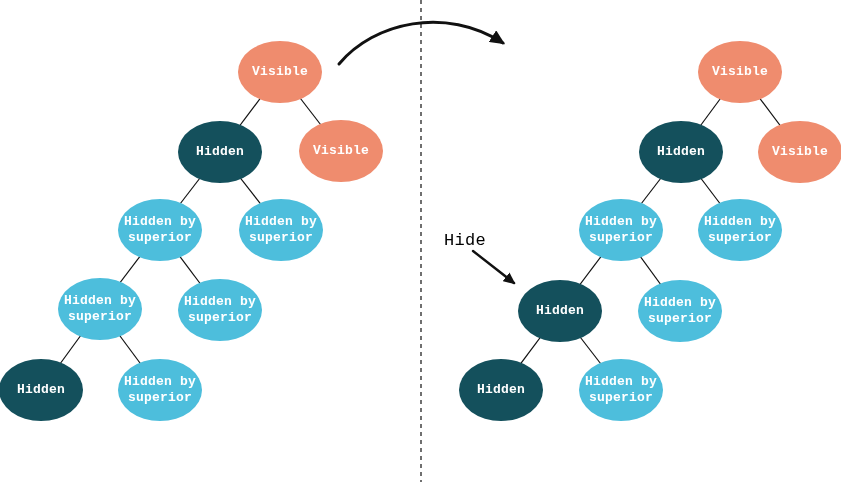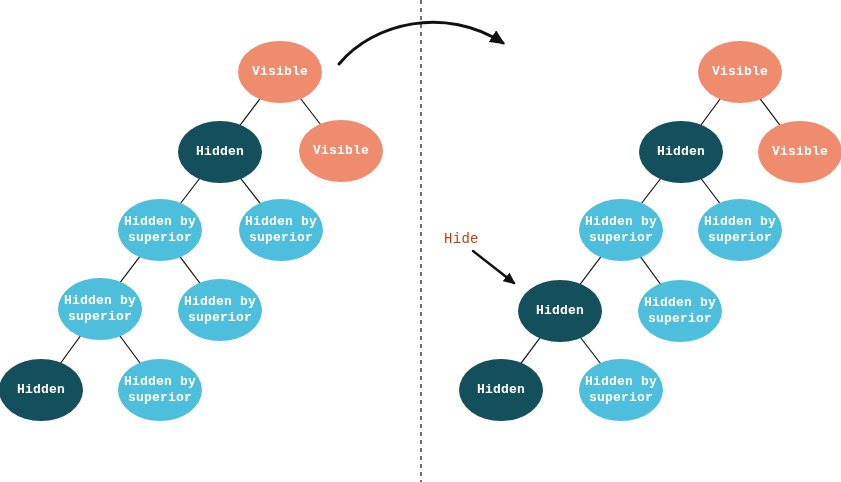--- a/index.html
+++ b/index.html
@@ -31,23 +31,23 @@
     font-size: 13px;
     font-weight: 600;
     letter-spacing: 0.2px;
     line-height: 1.22;
     user-select: none;
   }
   .hide-label {
     position: absolute;
     left: 444px;
     top: 231px;
-    font-size: 14px;
+    font-size: 17px;
     font-weight: 500;
-    color: #c2410c;
+    color: #000000;
     letter-spacing: 0.3px;
   }
 </style>
 </head>
 <body>
 
 <div class="canvas">
 
   <svg class="lines" viewBox="0 0 841 482">
     <defs>

